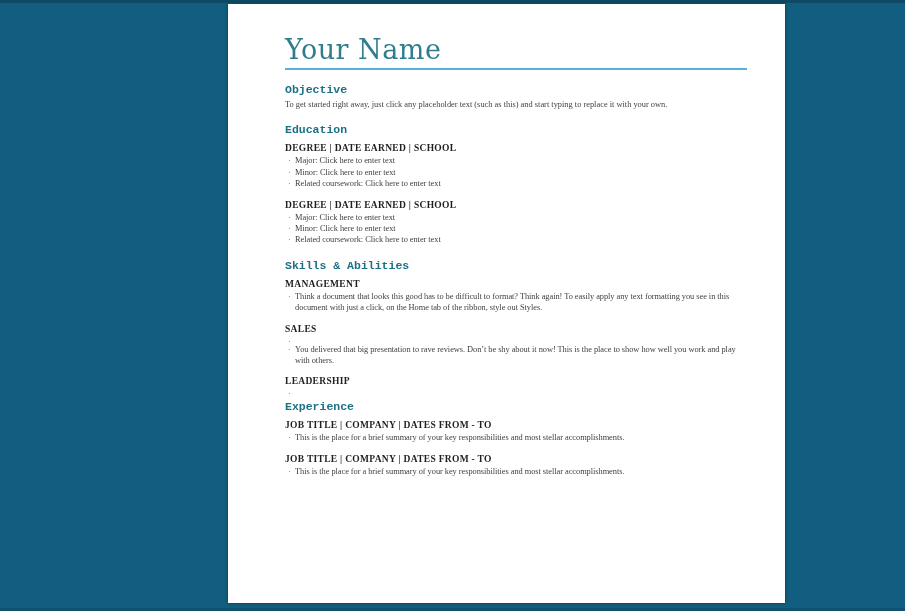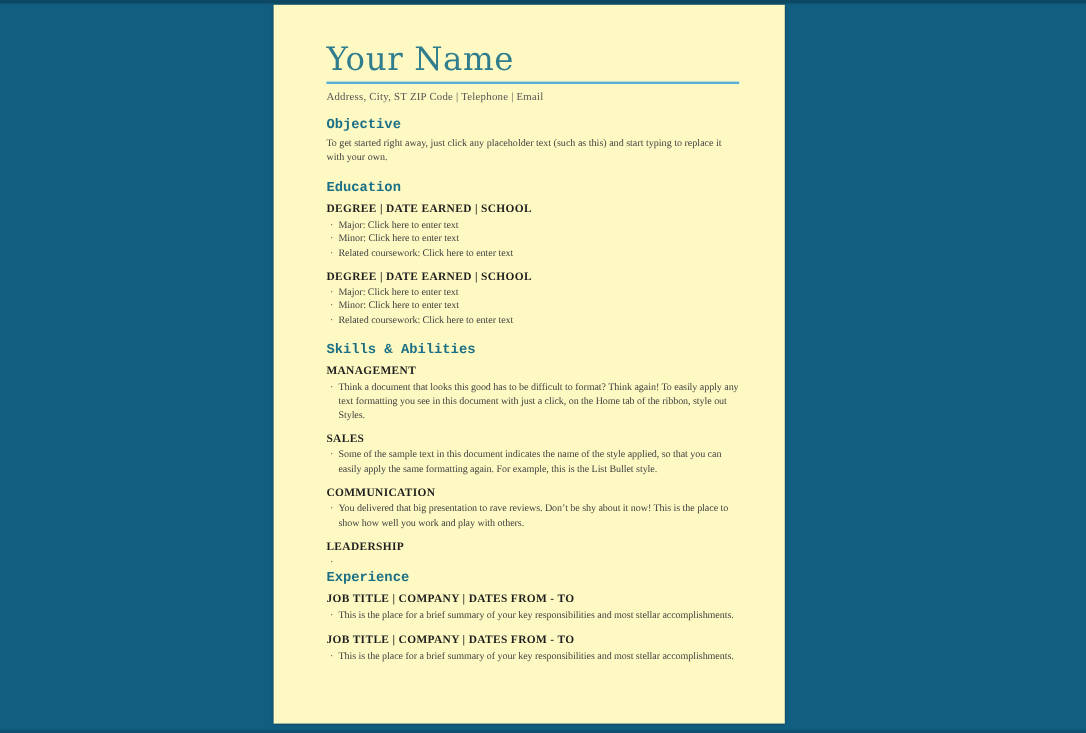--- a/index.html
+++ b/index.html
@@ -12,25 +12,25 @@
   }
   .edge-top, .edge-bottom {
     position: absolute; left: 0; width: 905px; height: 3px;
     background: rgba(0,0,0,0.22);
   }
   .edge-top { top: 0; }
   .edge-bottom { bottom: 0; background: rgba(0,0,0,0.12); }
 
   .page {
     position: absolute; left: 228px; top: 4px;
-    width: 426px; height: 599px;
-    background: #fef9c3;
+    width: 557px; height: 599px;
+    background: #ffffff;
     box-shadow: 0 0 3px rgba(0,0,0,0.45);
     box-sizing: border-box;
-    padding: 30px 38px 0 44px;
+    padding: 30px 38px 0 57px;
     overflow: hidden;
   }
 
   h1.name {
     font-family: "DejaVu Serif", serif;
     font-weight: 400;
     font-size: 27px;
     line-height: 31px;
     color: #2F7D8D;
     margin: 0;
@@ -89,21 +89,20 @@
 <body>
 
 <div class="edge-top"></div>
 <div class="edge-bottom"></div>
 
 <div class="page">
 
   <header>
     <h1 class="name">Your Name</h1>
     <div class="rule"></div>
-    <p class="contact">Address, City, ST ZIP Code | Telephone | Email</p>
   </header>
 
   <section>
     <h2 class="sec">Objective</h2>
     <p class="body">To get started right away, just click any placeholder text (such as this) and start typing to replace it with your own.</p>
   </section>
 
   <section>
     <h2 class="sec">Education</h2>
 
@@ -132,26 +131,25 @@
     <div class="entry">
       <h3 class="sub">MANAGEMENT</h3>
       <ul class="blist">
         <li><span class="dot">·</span><span>Think a document that looks this good has to be difficult to format? Think again! To easily apply any text formatting you see in this document with just a click, on the Home tab of the ribbon, style out Styles.</span></li>
       </ul>
     </div>
 
     <div class="entry">
       <h3 class="sub">SALES</h3>
       <ul class="blist">
-        <li><span class="dot">·</span><span>Some of the sample text in this document indicates the name of the style applied, so that you can easily apply the same formatting again. For example, this is the List Bullet style.</span></li>
+        <li><span class="dot">·</span></li>
       </ul>
     </div>
 
     <div class="entry">
-      <h3 class="sub">COMMUNICATION</h3>
       <ul class="blist">
         <li><span class="dot">·</span><span>You delivered that big presentation to rave reviews. Don’t be shy about it now! This is the place to show how well you work and play with others.</span></li>
       </ul>
     </div>
 
     <div class="entry">
       <h3 class="sub">LEADERSHIP</h3>
       <ul class="blist">
         <li><span class="dot">·</span></li>
       </ul>

